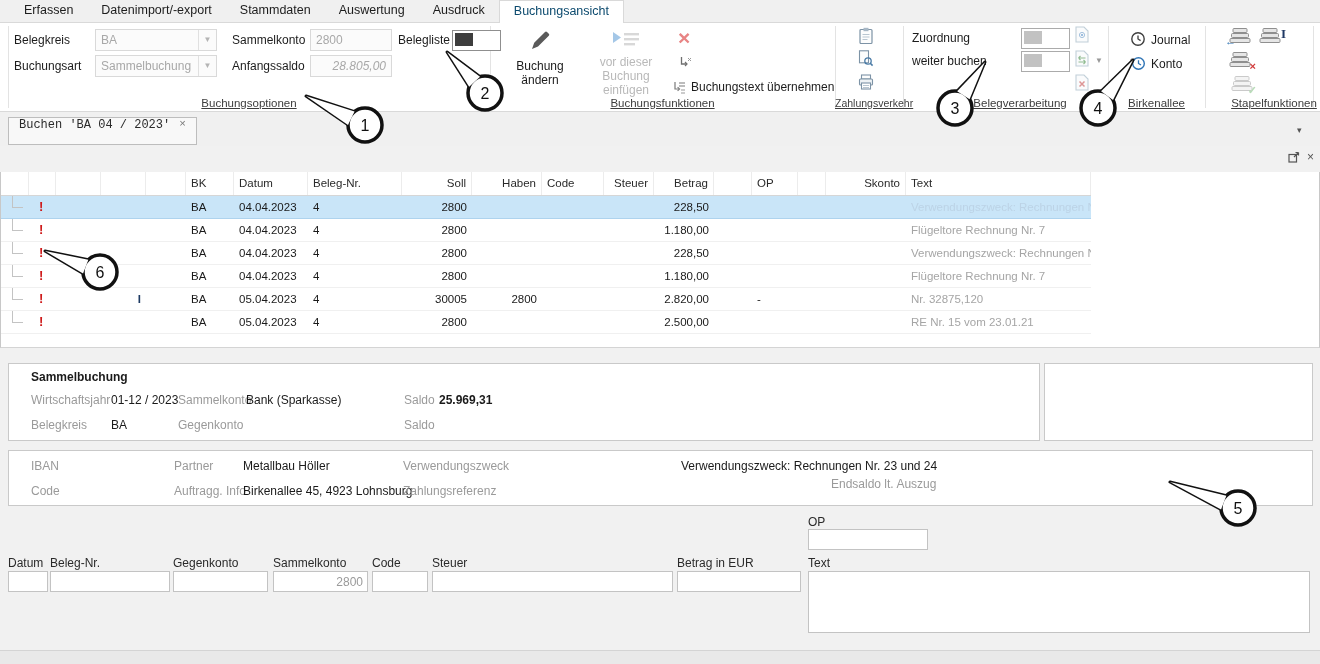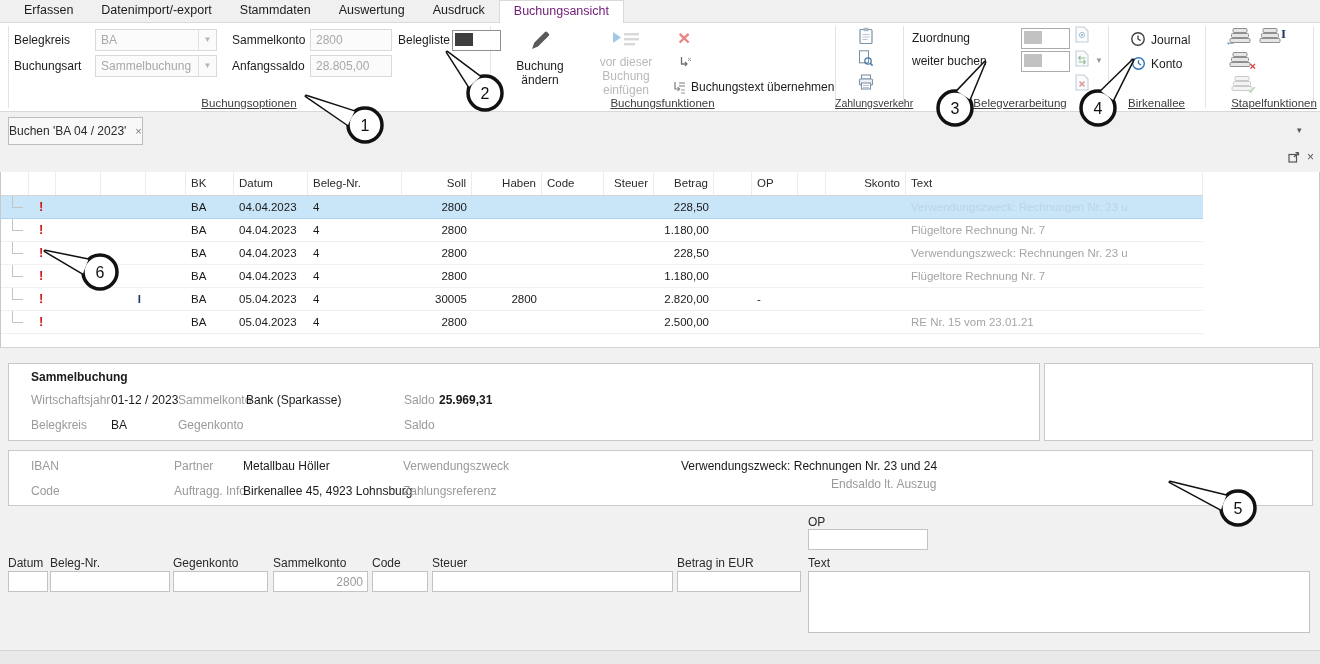--- a/index.html
+++ b/index.html
@@ -1,56 +1,56 @@
 <!DOCTYPE html>
 <html><head>
 <meta charset="utf-8">
 <style>
   html,body{margin:0;padding:0;}
   body{font-family:"Liberation Sans",sans-serif;background:#d8d8d8;}
   #app{position:relative;width:1320px;height:664px;background:#f1f1f1;overflow:hidden;font-size:12px;color:#1c1c1c;}
   
   .tabbar{position:absolute;left:0;top:0;width:1320px;height:23px;background:#f0f0f0;border-bottom:1px solid #d9d9d9;display:flex;align-items:stretch;padding-left:10px;box-sizing:border-box;}
   .rtab{padding:3px 14px 0 14px;font-size:12.5px;color:#1c1c1c;cursor:default;white-space:nowrap;}
-  .rtab.active{background:#fff;border:1px solid #d9d9d9;border-bottom:none;margin-bottom:-1px;color:#701a75;z-index:2;}
+  .rtab.active{background:#fff;border:1px solid #d9d9d9;border-bottom:none;margin-bottom:-1px;color:#0c4a6e;z-index:2;}
   
   .ribbon{position:absolute;left:0;top:23px;width:1320px;height:89px;background:#fff;border-bottom:1px solid #d9d9d9;box-sizing:border-box;}
   .vsep{position:absolute;top:3px;height:82px;width:1px;background:#e3e3e3;}
   .rlbl{position:absolute;font-size:12px;color:#1c1c1c;white-space:nowrap;}
   .grplabel{position:absolute;top:74px;text-align:center;font-size:11.5px;color:#3d3d3d;white-space:nowrap;text-decoration:underline;}
   .dfield{position:absolute;height:20px;background:#fbfbfb;border:1px solid #d9d9d9;color:#a8a8a8;font-size:12px;line-height:20px;padding:0 5px;box-sizing:content-box;overflow:hidden;white-space:nowrap;}
   .combo{display:flex;padding:0;}
   .combo .cval{flex:1;padding:0 5px;overflow:hidden;}
   .combo .carr{width:17px;border-left:1px solid #e0e0e0;color:#b4b4b4;font-size:8px;text-align:center;line-height:20px;}
-  .num-r{}
+  .num-r{text-align:right;font-style:italic;}
   .toggle{position:absolute;width:47px;height:19px;background:#fff;border:1px solid #8f8f8f;}
   .toggle .knob{position:absolute;left:2px;top:2px;width:18px;height:13px;background:#3d3d3d;}
   .toggle.gray{border-color:#ababab;}
   .toggle.gray .knob{background:#c2c2c2;}
   .bigbtn{position:absolute;top:2px;height:72px;display:flex;flex-direction:column;align-items:center;font-size:12px;line-height:14px;cursor:default;text-align:center;}
   .bigbtn svg{margin:3px 0 5px 0;}
   .bigbtn.disabled{color:#b9b9b9;}
   .iconbtn{position:absolute;cursor:default;line-height:1;}
   .minirow{position:absolute;display:flex;align-items:flex-end;gap:5px;font-size:12px;white-space:nowrap;}
   .xglyph{font-size:21px;font-weight:700;color:#e88484;}
   .ddarr{font-size:8px;color:#999;}
   .stk{position:absolute;width:24px;height:18px;}
   .stk .acc{position:absolute;font-size:11px;font-weight:700;line-height:1;}
   
   .doctabrow{position:absolute;left:0;top:112px;width:1320px;height:34px;background:#f0f0f0;}
-  .doctab{position:absolute;left:8px;top:5px;height:28px;background:#f8f8f8;border:1px solid #bdbdbd;box-sizing:border-box;display:flex;align-items:center;padding:0 0;font-size:12px;color:#2a2a2a;}
+  .doctab{position:absolute;left:8px;top:5px;height:28px;background:#f8f8f8;border:1px solid #bdbdbd;box-sizing:border-box;display:flex;align-items:flex-start;padding:0 10px;font-size:12px;color:#2a2a2a;font-family:Liberation Mono, monospace;}
   .doctab .closex{margin-left:9px;color:#777;font-size:11px;}
   .taboverflow{position:absolute;left:1297px;top:13px;color:#555;font-size:9px;}
   
   .panelbar{position:absolute;left:0;top:146px;width:1320px;height:26px;background:#efefef;border:1px solid #c8c8c8;border-bottom:1px solid #dcdcdc;box-sizing:border-box;display:flex;align-items:center;padding:0 10px;font-size:12.5px;color:#222;}
   .panelbar .sub{margin-left:38px;}
   .panelicons{position:absolute;right:6px;top:5px;display:flex;gap:7px;align-items:center;}
   .panelicons .px{color:#555;font-size:12px;line-height:1;}
   .tablewrap{position:absolute;left:0;top:172px;width:1320px;height:176px;background:#fff;border-left:1px solid #c8c8c8;border-right:1px solid #c8c8c8;border-bottom:1px solid #d4d4d4;box-sizing:border-box;overflow:hidden;}
-  .thead,.trow{display:grid;grid-template-columns:28px 27px 45px 45px 40px 48px 74px 94px 70px 70px 62px 50px 60px 38px 46px 28px 80px minmax(0,1fr);width:1202px;}
+  .thead,.trow{display:grid;grid-template-columns:28px 27px 45px 45px 40px 48px 74px 94px 70px 70px 62px 50px 60px 38px 46px 28px 80px minmax(0,1fr);width:1090px;}
   .thead{height:23px;border-bottom:1px solid #d6d6d6;}
   .hcell{font-size:11.5px;color:#2a2a2a;line-height:22px;padding:0 5px;border-right:1px solid #ececec;overflow:hidden;white-space:nowrap;}
   .trow{height:22px;border-bottom:1px solid #f0f0f0;background:#fff;}
   .trow.sel{background:#c9e5f8;border-bottom:1px solid #aed3ee;}
   .cell{font-size:11.5px;line-height:22px;padding:0 5px;overflow:hidden;white-space:nowrap;color:#1a1a1a;}
   .c8,.c9,.c11,.c12,.c16,.c3{text-align:right;}
   .k-warn{color:#ce1a1a;font-weight:700;font-size:13px;padding-left:10px;}
   .k-flag{color:#1d3a63;font-weight:600;}
   .k-text{color:#a5a5a5;}
   .sel .k-text{color:#bcd3e6;}
@@ -403,20 +403,21 @@
           <div class="cell c7 k-beleg_nr">4</div>
           <div class="cell c8 k-soll">30005</div>
           <div class="cell c9 k-haben">2800</div>
           <div class="cell c10 k-code"></div>
           <div class="cell c11 k-steuer"></div>
           <div class="cell c12 k-betrag">2.820,00</div>
           <div class="cell c13 k-sp3"></div>
           <div class="cell c14 k-op">-</div>
           <div class="cell c15 k-sp4"></div>
           <div class="cell c16 k-skonto"></div>
+          <div class="cell c17 k-text">Nr. 32875,120</div>
         </div>
         <div class="trow">
           <div class="cell c0 k-exp">
             <div class="tree"></div>
           </div>
           <div class="cell c1 k-warn">!</div>
           <div class="cell c2 k-sp1"></div>
           <div class="cell c3 k-flag"></div>
           <div class="cell c4 k-sp2"></div>
           <div class="cell c5 k-bk">BA</div>

